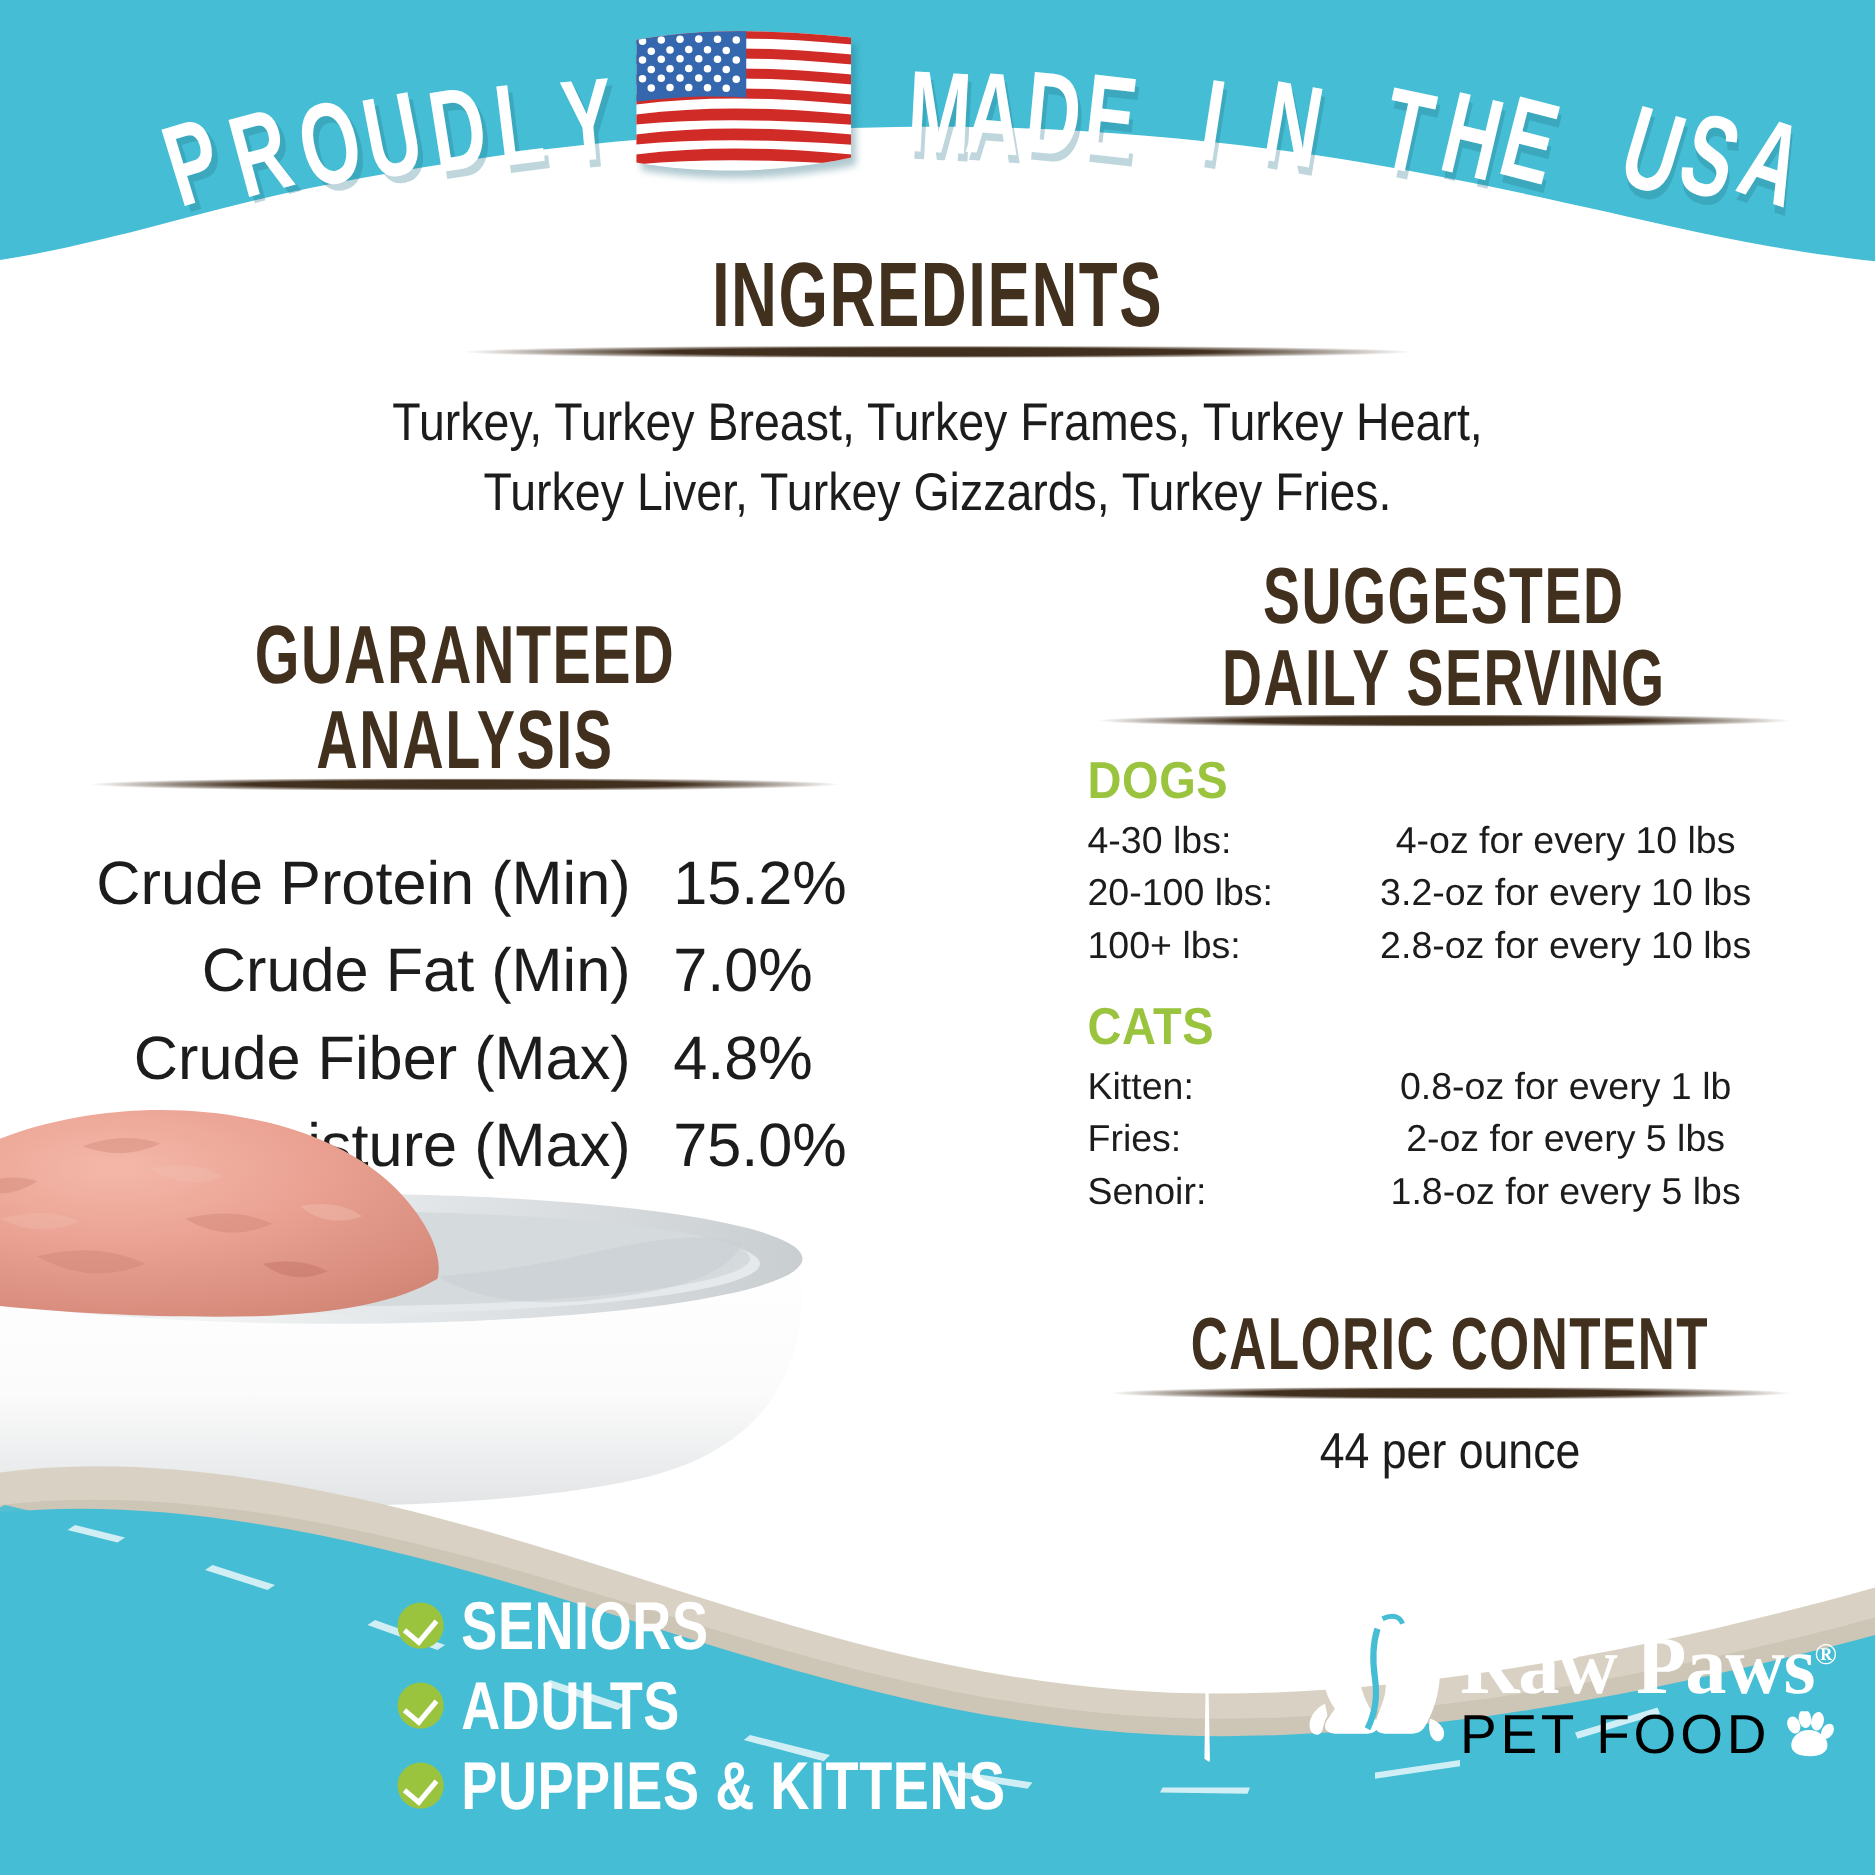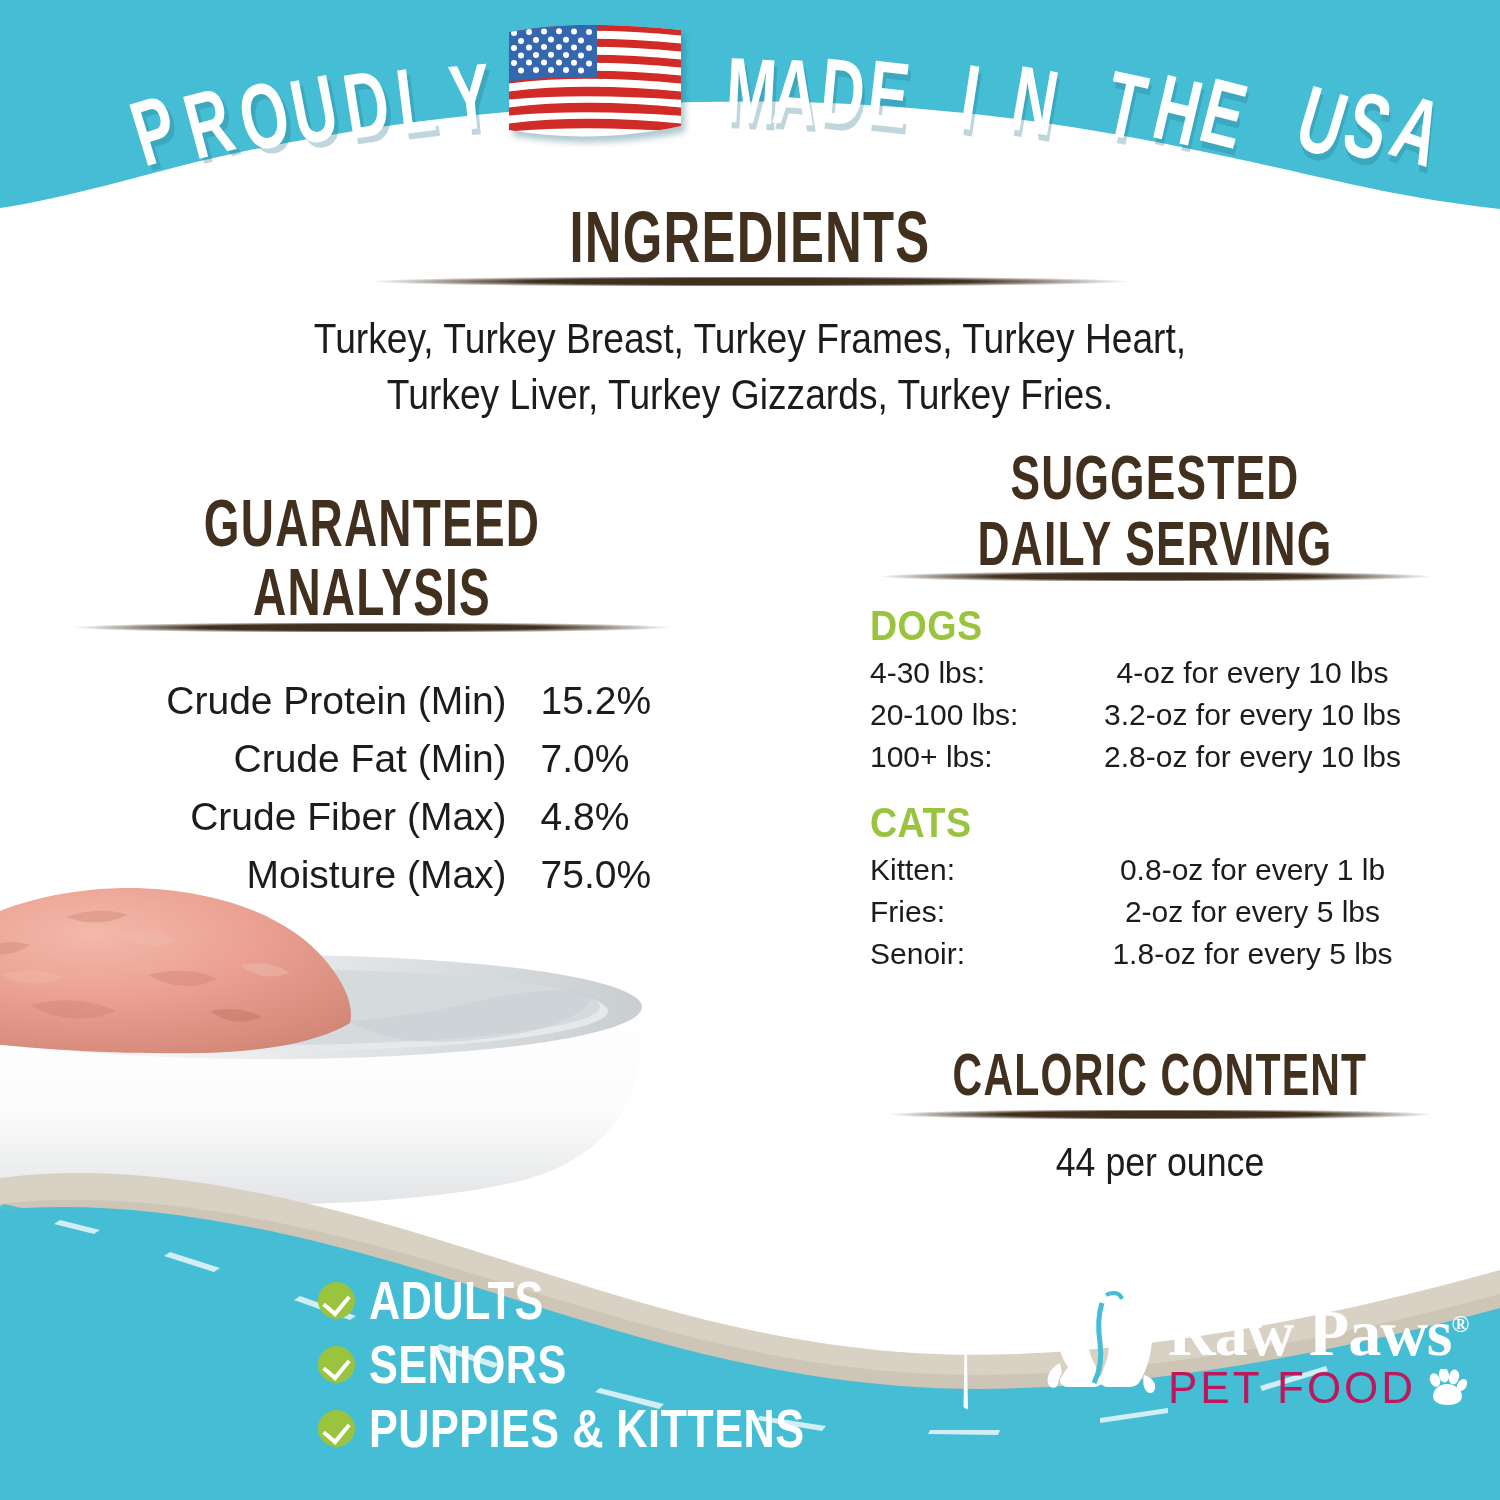--- a/index.html
+++ b/index.html
@@ -72,21 +72,21 @@
     font-size:40px; color:#1c1c1c; line-height:1.32;
     font-stretch:condensed; transform:scale(0.93,1.06);
   }
 
   
   #analysis-section { position:absolute; left:62px; top:500px; width:620px; }
   #analysis-section .heading { font-size:56px; }
   #analysis-section .rule { width:600px; }
   .ga-table { margin-top:40px; width:100%; border-collapse:collapse; }
   .ga-table td {
-    font-size:39px; color:#1c1c1c; padding:7px 0;
+    font-size:49px; color:#1c1c1c; padding:7px 0;
     font-stretch:condensed; white-space:nowrap;
   }
   .ga-label { text-align:right; padding-right:34px !important; }
   .ga-value { text-align:left; }
 
   
   #serving-section { position:absolute; left:870px; top:455px; width:570px; }
   #serving-section .heading { font-size:54px; }
   #serving-section .rule { width:555px; margin-top:6px; }
   .serv-group { margin-top:22px; }
@@ -163,21 +163,21 @@
   .logo-wrap { position:absolute; left:1040px; top:42px; display:flex; align-items:center; }
   .logo-mark { width:118px; height:130px; flex:0 0 auto; margin-right:10px; }
   .logo-mark svg { width:100%; height:100%; display:block; }
   .logo-text { position:relative; }
   .logo-line1 {
     color:#fff; font-family:"Liberation Serif", serif; font-weight:bold;
     font-size:66px; line-height:1; letter-spacing:-1px; white-space:nowrap;margin-top:48px;
   }
   .logo-reg { font-size:24px; vertical-align:super; font-weight:bold; }
   .logo-line2 {
-    color:#be185d; font-size:44px; letter-spacing:3px; line-height:1.1;
+    color:#000000; font-size:44px; letter-spacing:3px; line-height:1.1;
     white-space:nowrap; display:flex; align-items:center; margin-top:-2px;
   }
   .paw { width:42px; height:38px; margin-left:10px; }
   .paw svg { width:100%; height:100%; display:block; }
 </style>
 </head>
 <body>
 
 <div id="page">
 
@@ -469,25 +469,25 @@
       </g>
     </svg>
   </div>
 
   <div id="footer-content">
 
 
     <div class="pets-list" id="pets-list">
         <div class="pets-row">
           <span class="chk"></span>
-          <span class="pets-label">ADULTS</span>
+          <span class="pets-label">SENIORS</span>
         </div>
         <div class="pets-row">
           <span class="chk"></span>
-          <span class="pets-label">SENIORS</span>
+          <span class="pets-label">ADULTS</span>
         </div>
         <div class="pets-row">
           <span class="chk"></span>
           <span class="pets-label">PUPPIES &amp; KITTENS</span>
         </div>
       </div>
 
     <div class="brand-divider"></div>
 
     <div class="logo-wrap">

